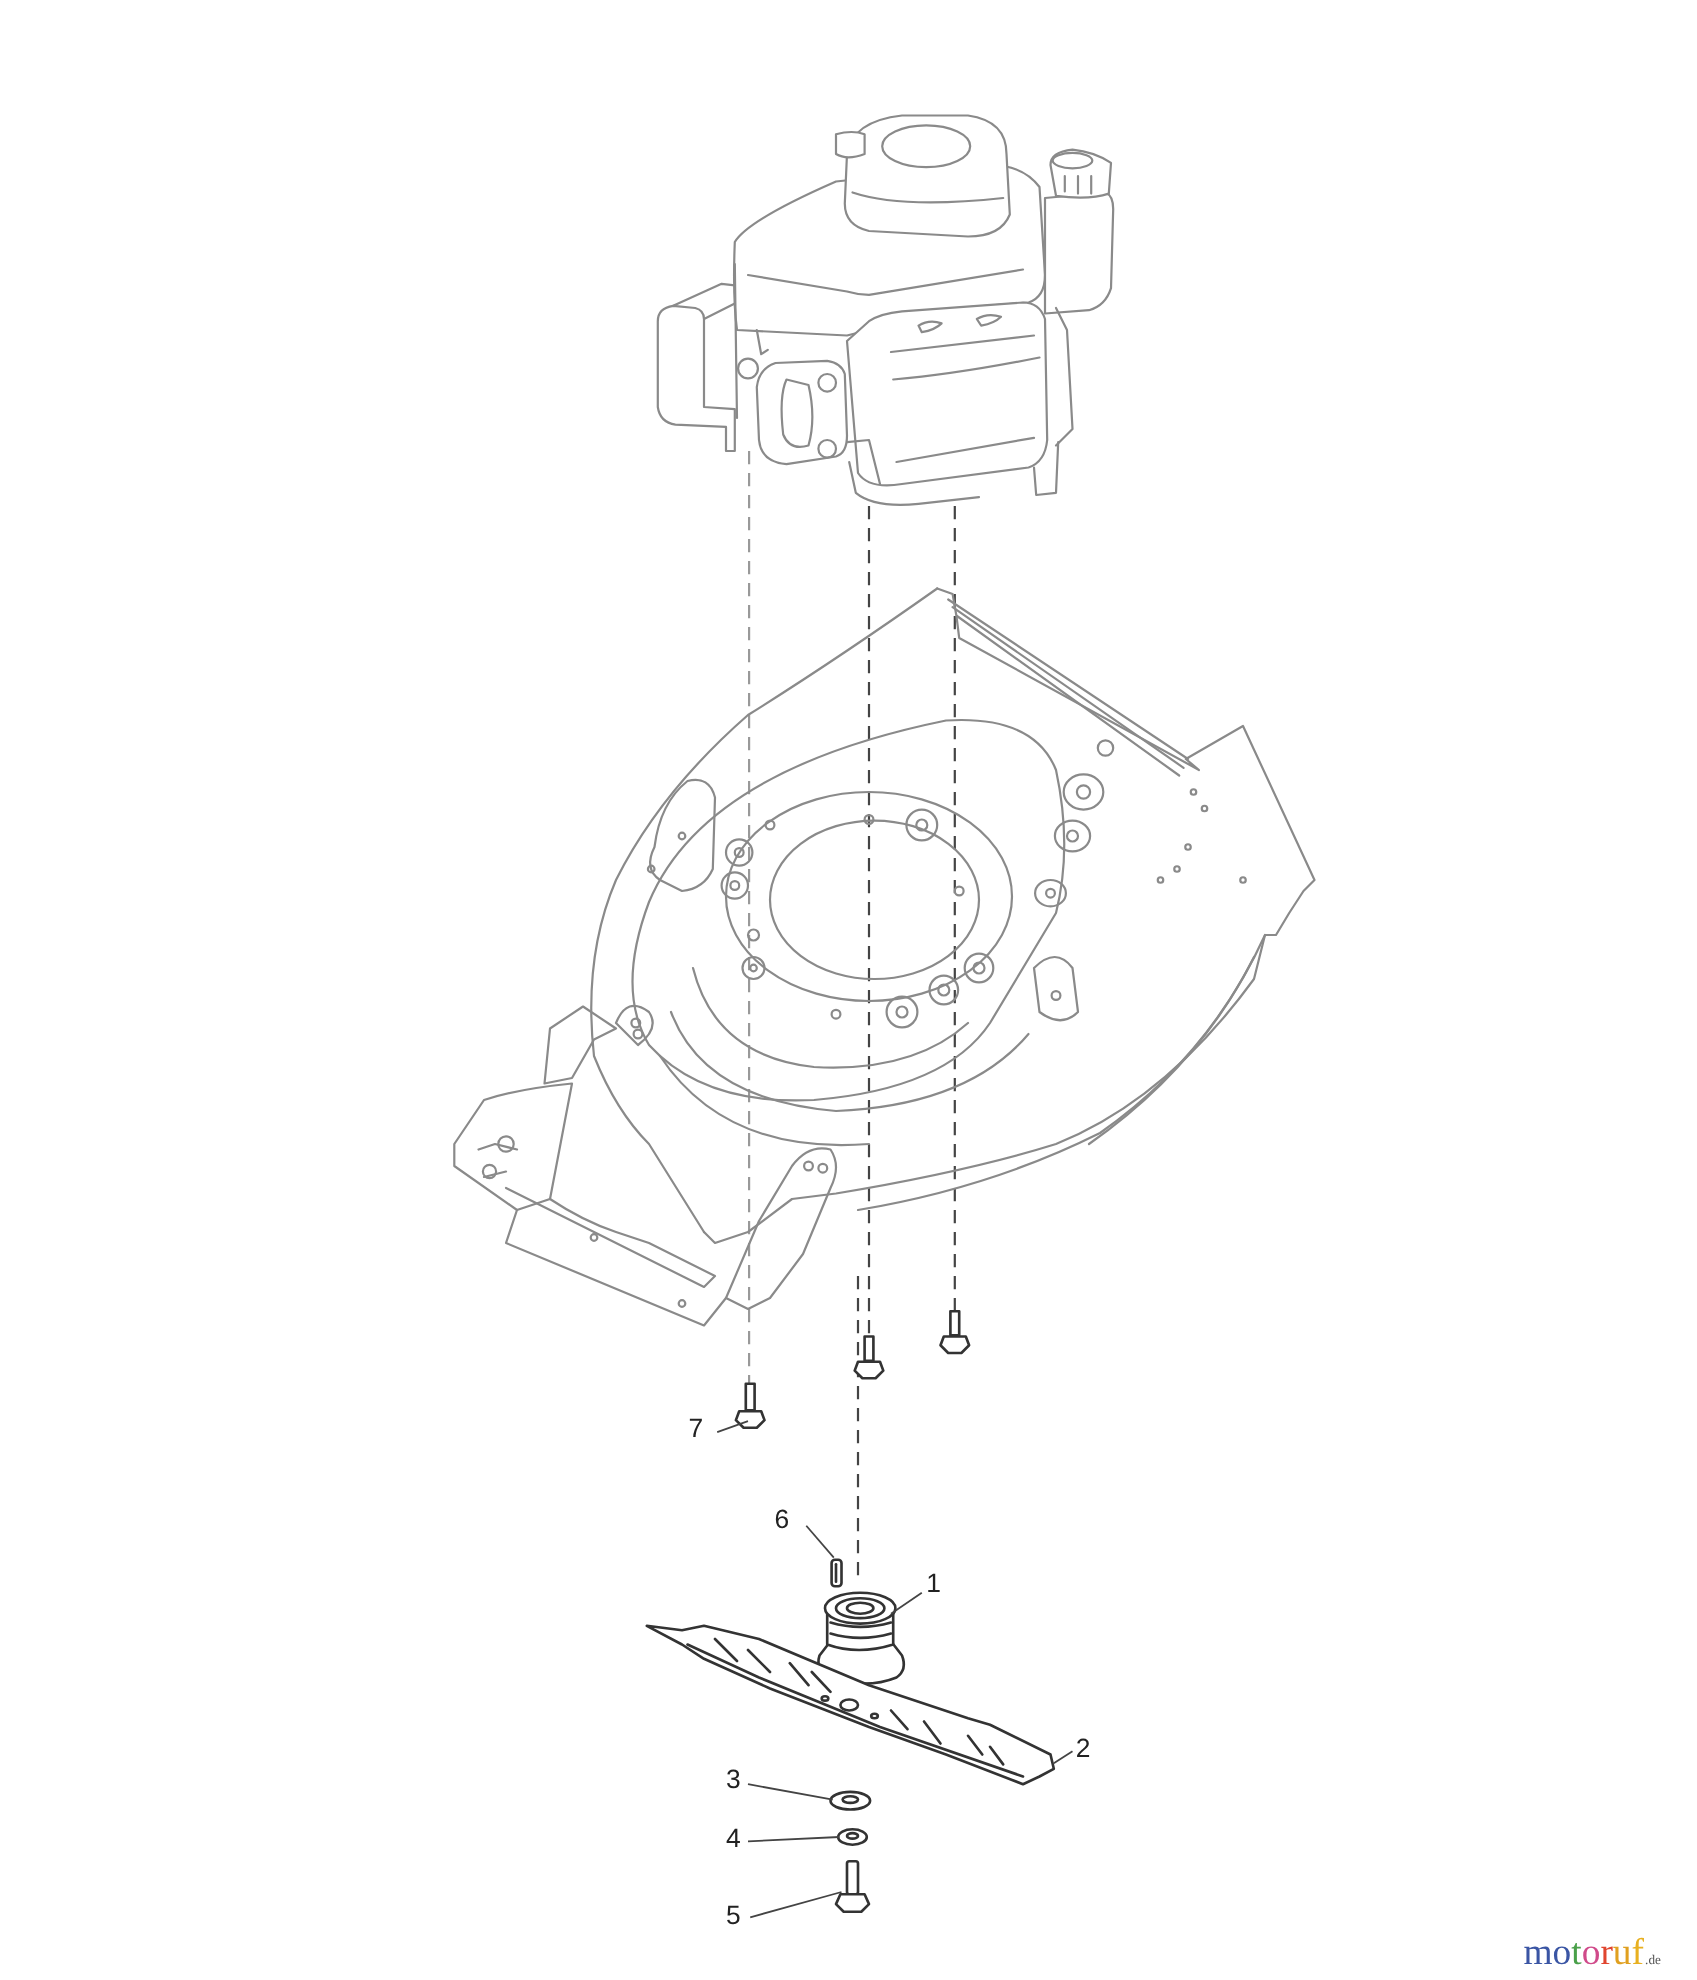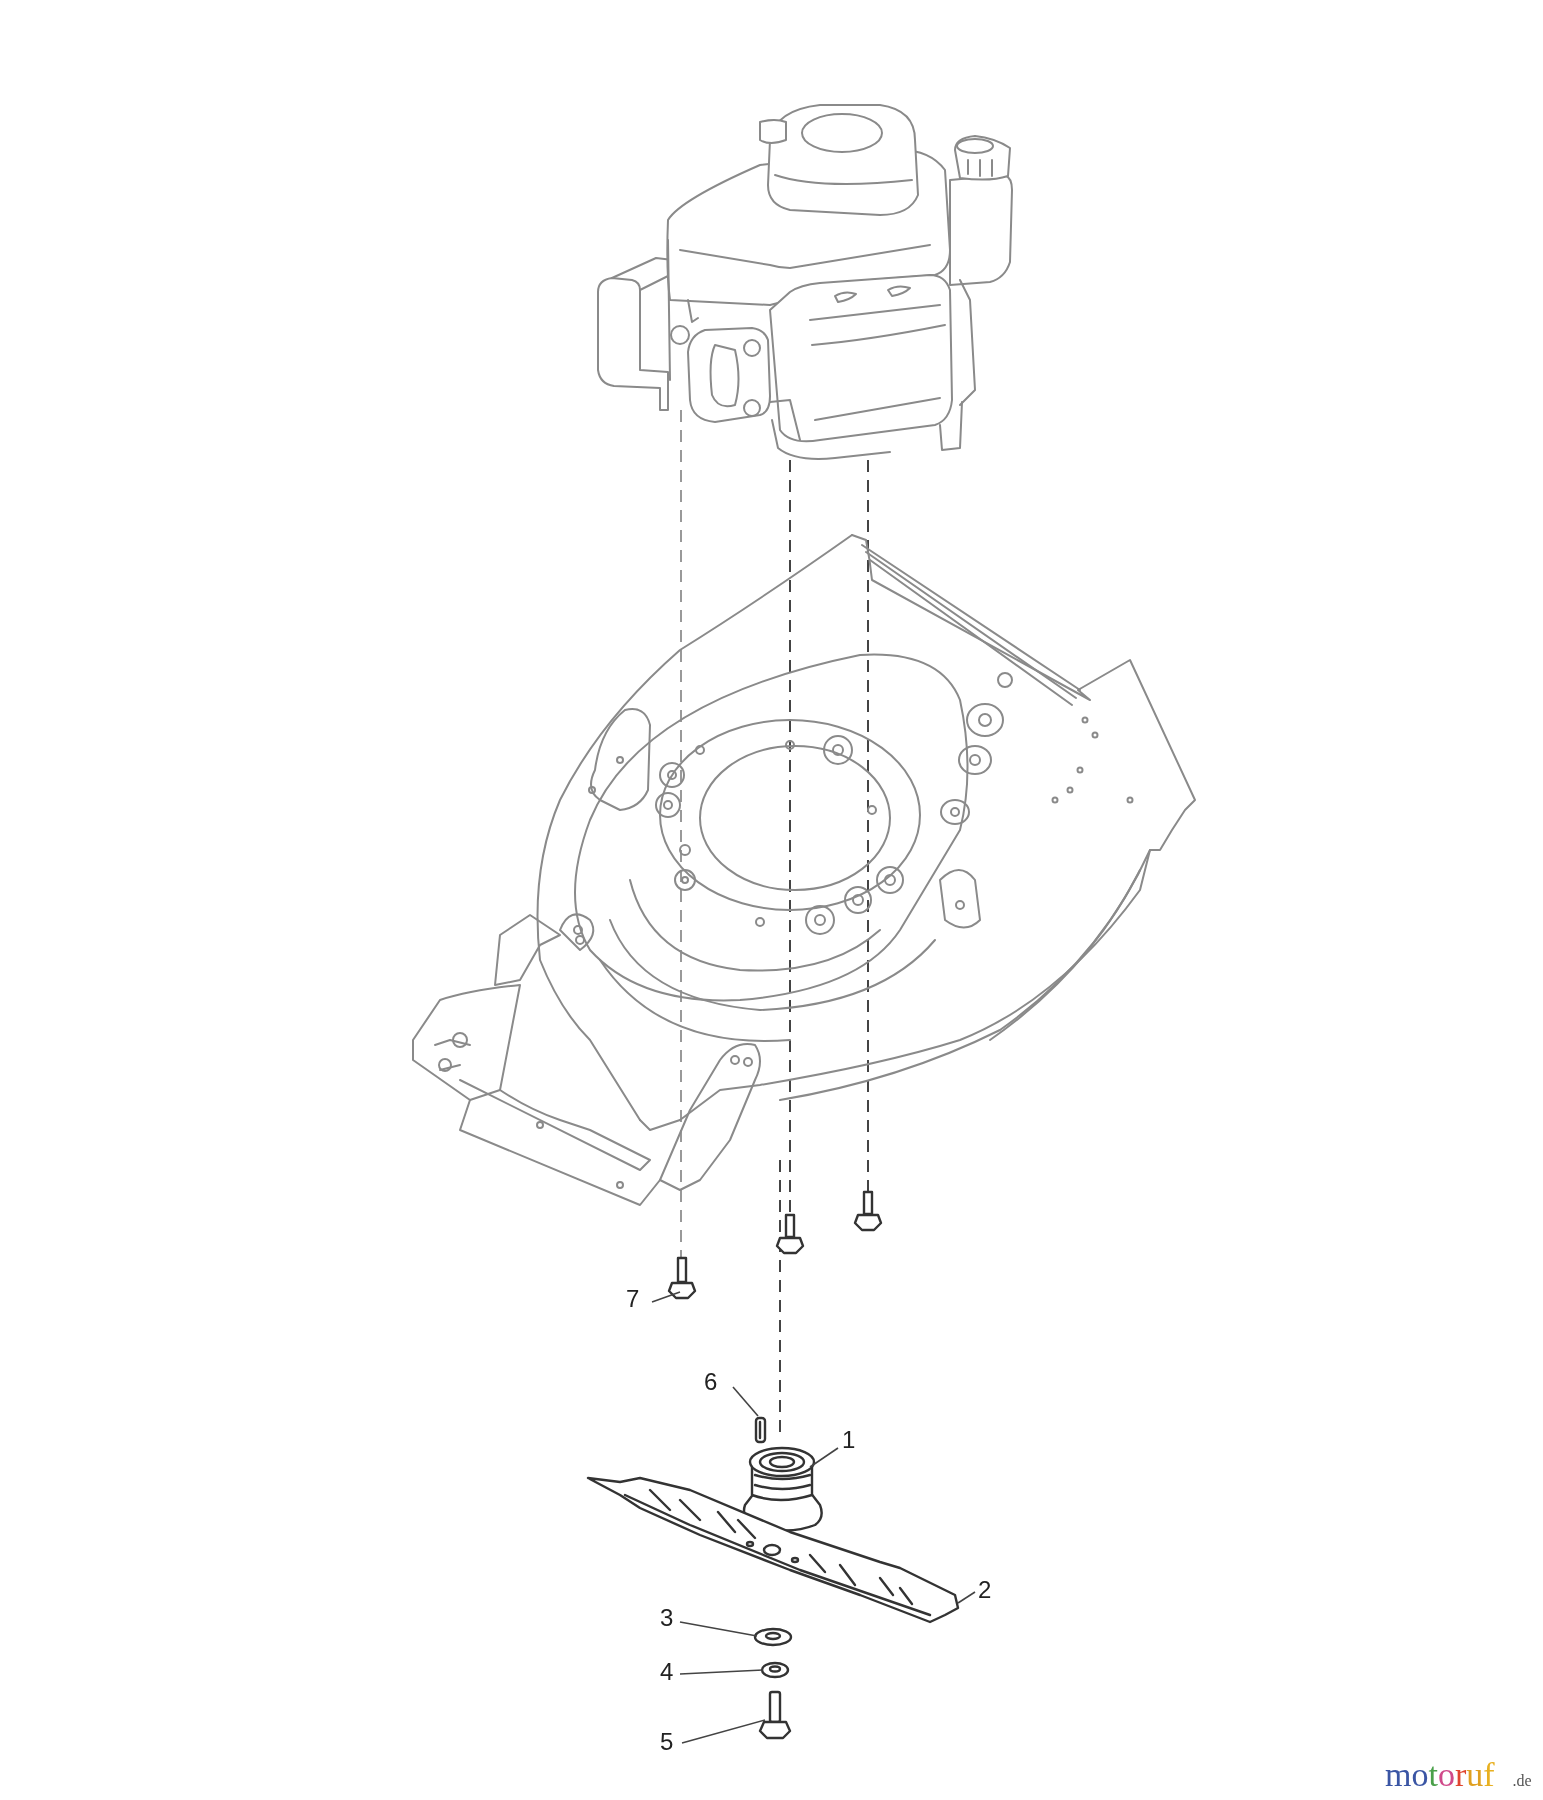--- a/index.html
+++ b/index.html
@@ -9,21 +9,21 @@
   .ln { fill: none; stroke: #8a8a8a; stroke-width: 2; stroke-linejoin: round; stroke-linecap: round; }
   .lnd { fill: none; stroke: #333; stroke-width: 2.4; stroke-linejoin: round; stroke-linecap: round; }
   .fillw { fill: #ffffff; }
   .dash { fill: none; stroke: #444; stroke-width: 2; stroke-dasharray: 12 8; }
   .dash-light { fill: none; stroke: #999; stroke-width: 2; stroke-dasharray: 12 8; }
   .leader { fill: none; stroke: #444; stroke-width: 1.6; }
   .callout { position: absolute; font-family: "Liberation Sans", sans-serif; font-size: 24px;
              color: #222; line-height: 1; }
   .brand { position: absolute; left: 1385px; top: 1758px; font-family: "Liberation Serif", serif;
            font-size: 34px; letter-spacing: 0px; line-height: 1; }
-  .brand .b-tld { font-size: 16px; color: #555; margin-left: 18px; }
+  .brand .b-tld { font-size: 12px; color: #555; margin-left: 1px; }
 </style>
 </head>
 <body>
 
 <svg id="diagram" viewBox="0 0 1543 1800" xmlns="http://www.w3.org/2000/svg">
 
   <g>
 
     <path class="ln fillw" d="M598 292 L598 370 Q600 384 614 386 L660 388 L660 410 L668 410 L668 372 L640 370 L640 290 Q640 282 632 280 L612 278 Q598 280 598 292 Z"></path>
     <path class="ln" d="M612 278 L656 258 L690 262"></path>

